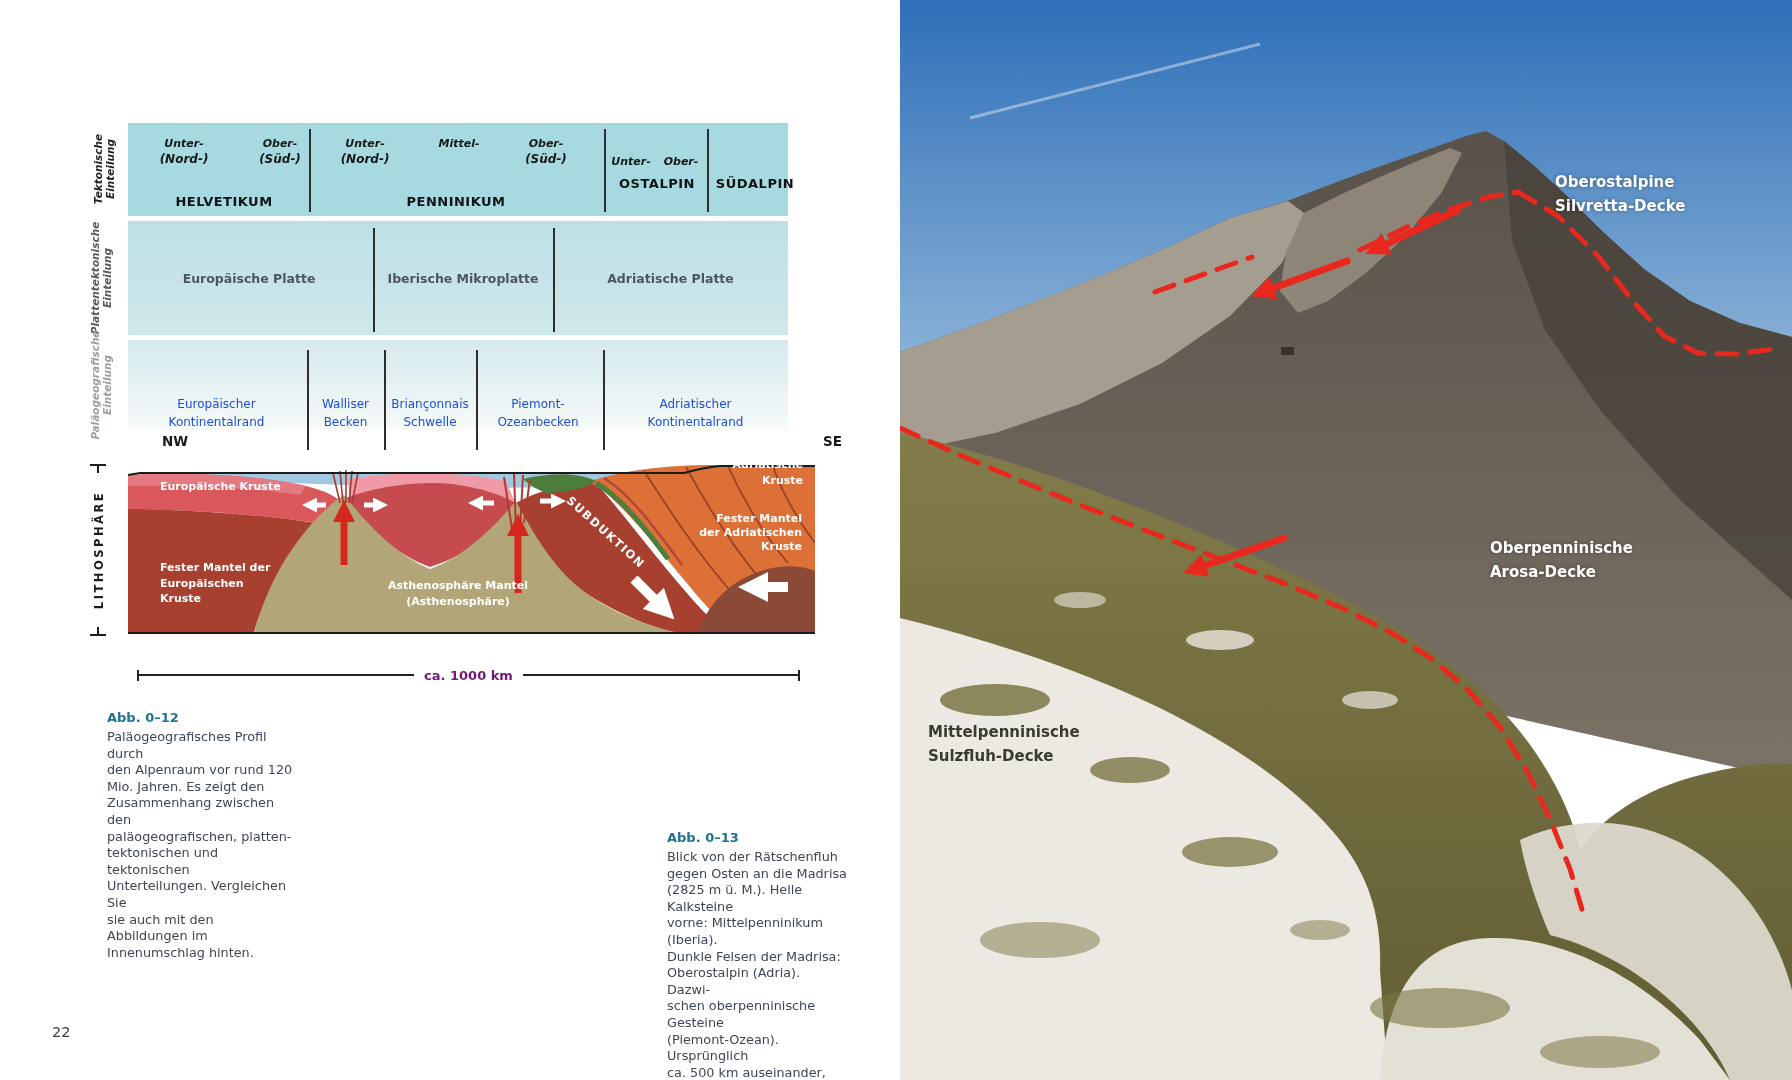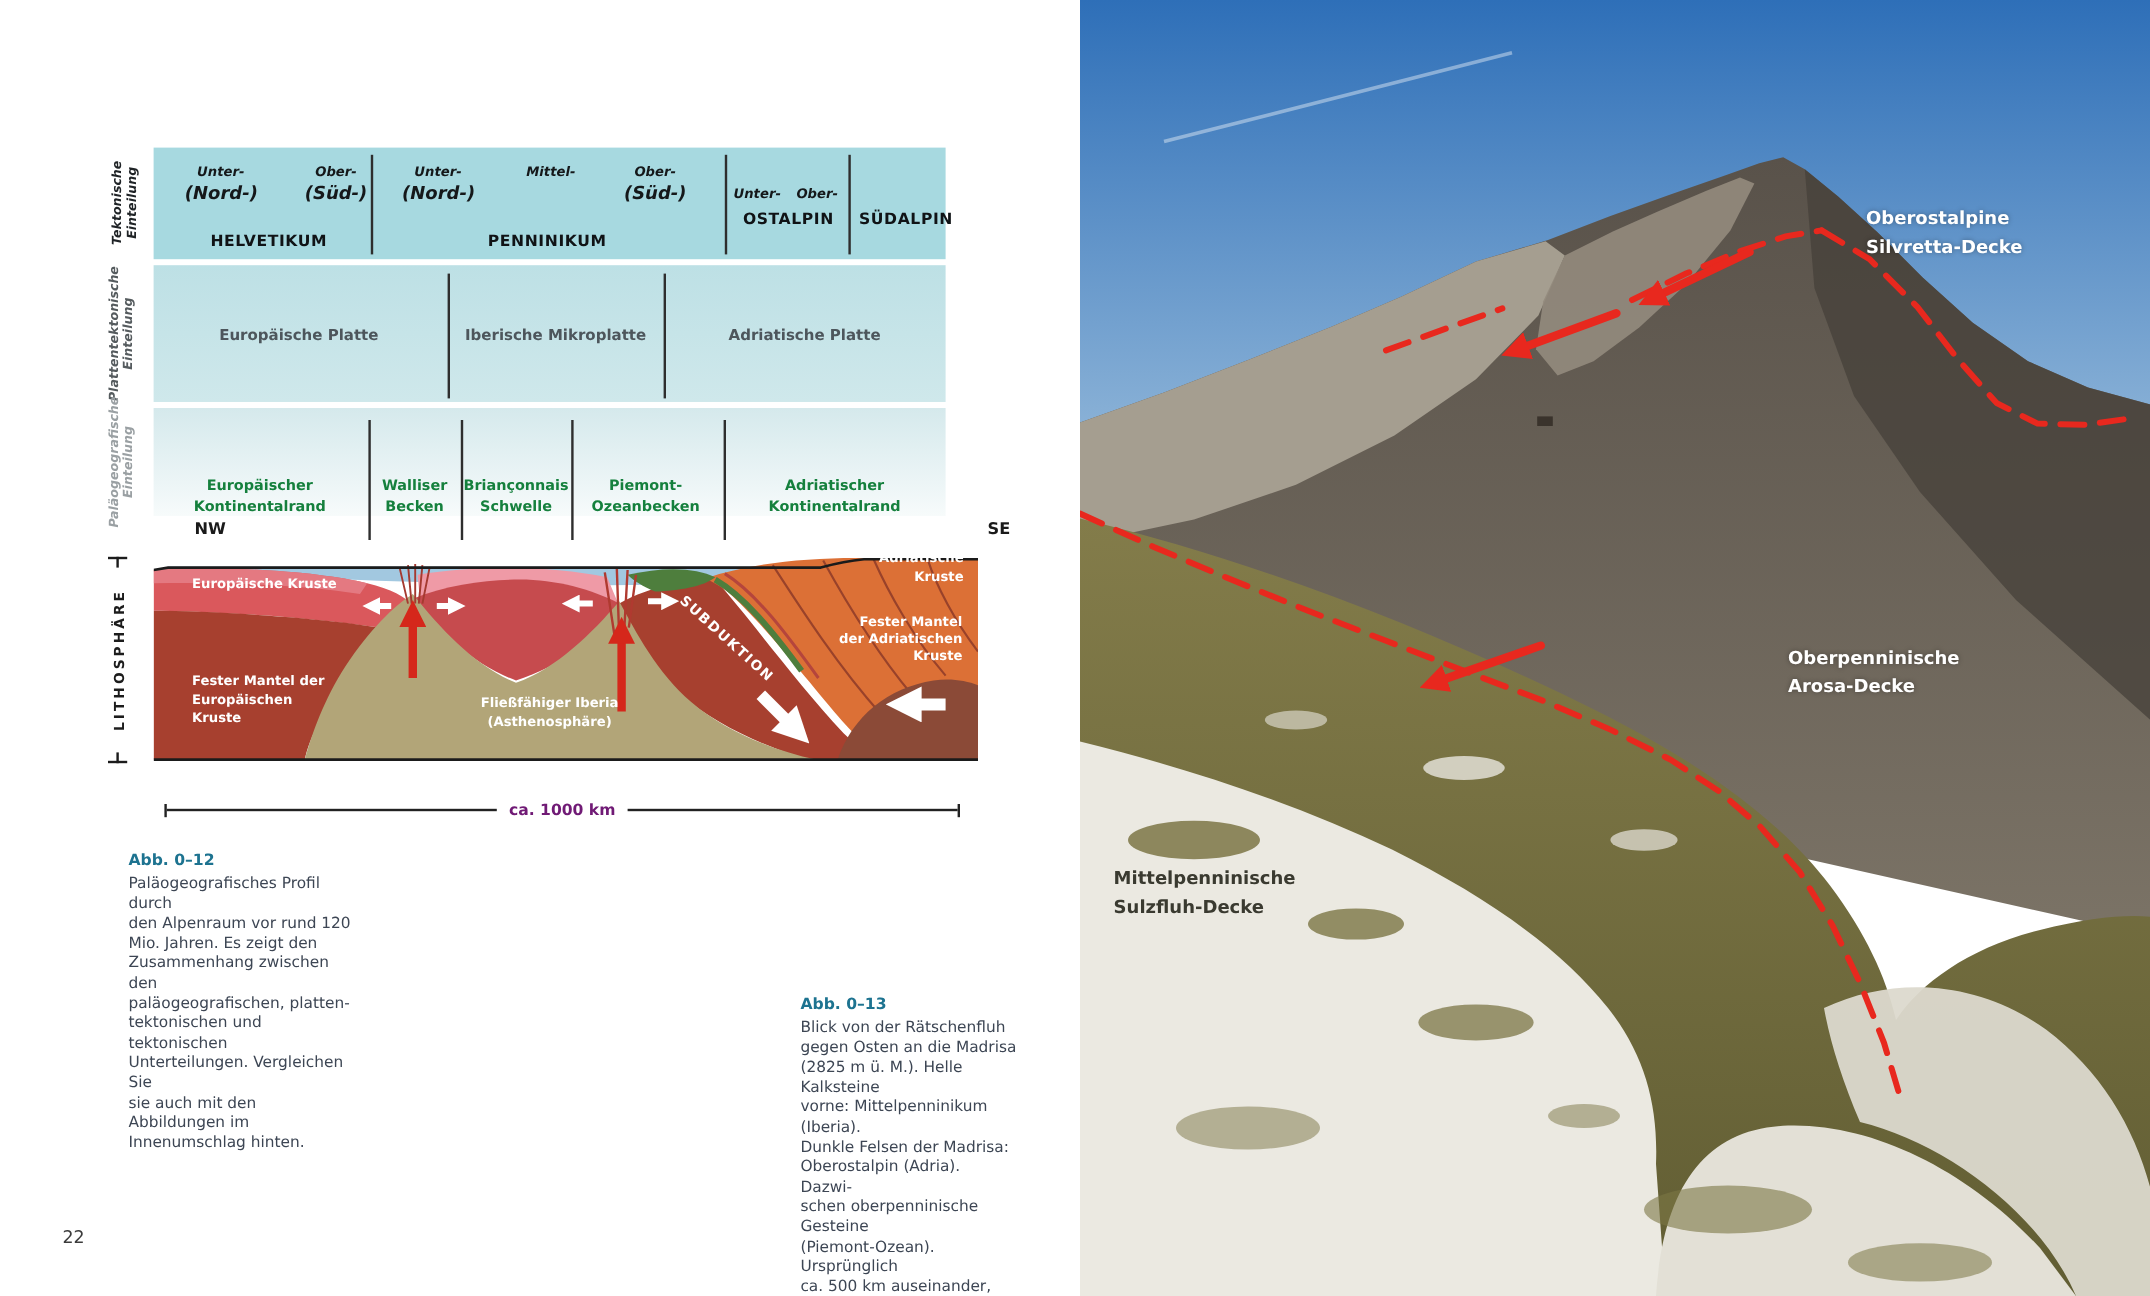--- a/index.html
+++ b/index.html
@@ -9,24 +9,24 @@
   .ml{white-space:pre-line;}
 
   
   .row1{left:128px;top:123px;width:660px;height:93px;background:#a7d9e0;}
   .row2{left:128px;top:221px;width:660px;height:114px;background:linear-gradient(#bde0e5,#cfe8eb);}
   .row3{left:128px;top:340px;width:660px;height:90px;background:linear-gradient(#d5e9ec,#eef6f7 75%,#f7fbfb);}
   .divider{width:2px;background:#2e2e2e;}
   .vlabel{transform:rotate(-90deg);transform-origin:center;text-align:center;
           font-style:italic;font-weight:bold;font-size:10.5px;line-height:12px;white-space:pre-line;}
   .sub{font-style:italic;font-weight:bold;font-size:11px;color:#15181a;text-align:center;}
-  .sub2{font-style:italic;font-weight:bold;font-size:15px;color:#15181a;text-align:center;}
+  .sub2{font-style:italic;font-weight:bold;font-size:12px;color:#15181a;text-align:center;}
   .unit{font-weight:bold;font-size:13px;color:#101316;text-align:center;letter-spacing:.5px;}
   .plate{font-weight:bold;font-size:12.5px;color:#4d565c;text-align:center;}
-  .paleo{font-weight:bold;font-size:12px;line-height:18px;color:#15803d;text-align:center;white-space:pre-line;}
+  .paleo{font-weight:normal;font-size:12px;line-height:18px;color:#1d4ed8;text-align:center;white-space:pre-line;}
   .compass{font-weight:bold;font-size:13.5px;color:#1a1a1a;margin-left:31px;}
 
   
   .seclab{color:#ffffff;font-weight:bold;font-size:11px;line-height:15.5px;white-space:pre-line;}
   .tick{background:#1c1c1c;}
 
   
   #scalebar{left:137px;top:666px;width:663px;height:18px;display:flex;align-items:center;}
   #scalebar .endtick{width:2px;height:11px;background:#222;}
   #scalebar .line{flex:1;height:1.6px;background:#222;}
@@ -160,21 +160,21 @@
       <line x1="660" y1="124" x2="622" y2="124" stroke="#ffffff" stroke-width="10" marker-end="url(#mWhite)"></line>
     </g>
     <path d="M0,12 L12,10 L556,10 C570,6 580,4 592,3 L687,3" stroke="#1b1b1b" stroke-width="2.2" fill="none"></path>
     <path d="M0,170 L687,170" stroke="#1b1b1b" stroke-width="2.2" fill="none"></path>
   </svg>
 
   <div class="abs seclab" style="left:160px;top:479px;text-align:center;">Europäische Kruste</div>
   <div class="abs seclab" style="left:160px;top:560px;">Fester Mantel der
 Europäischen
 Kruste</div>
-  <div class="abs seclab" style="left:368px;top:578px;width:180px;text-align:center;">Fließfähiger Iberia
+  <div class="abs seclab" style="left:368px;top:578px;width:180px;text-align:center;">Asthenosphäre Mantel
 (Asthenosphäre)</div>
   <div class="abs seclab" style="left:555px;top:525px;transform:rotate(42deg);letter-spacing:1.5px;font-size:11.5px;">SUBDUKTION</div>
   <div class="abs seclab" style="left:688px;top:457px;width:115px;text-align:right;">Adriatische Kruste</div>
   <div class="abs seclab" style="left:690px;top:512px;width:112px;text-align:right;line-height:14px;">Fester Mantel
 der Adriatischen
 Kruste</div>
 
   <div class="abs" id="scalebar">
     <div class="endtick"></div>
     <div class="line"></div>

